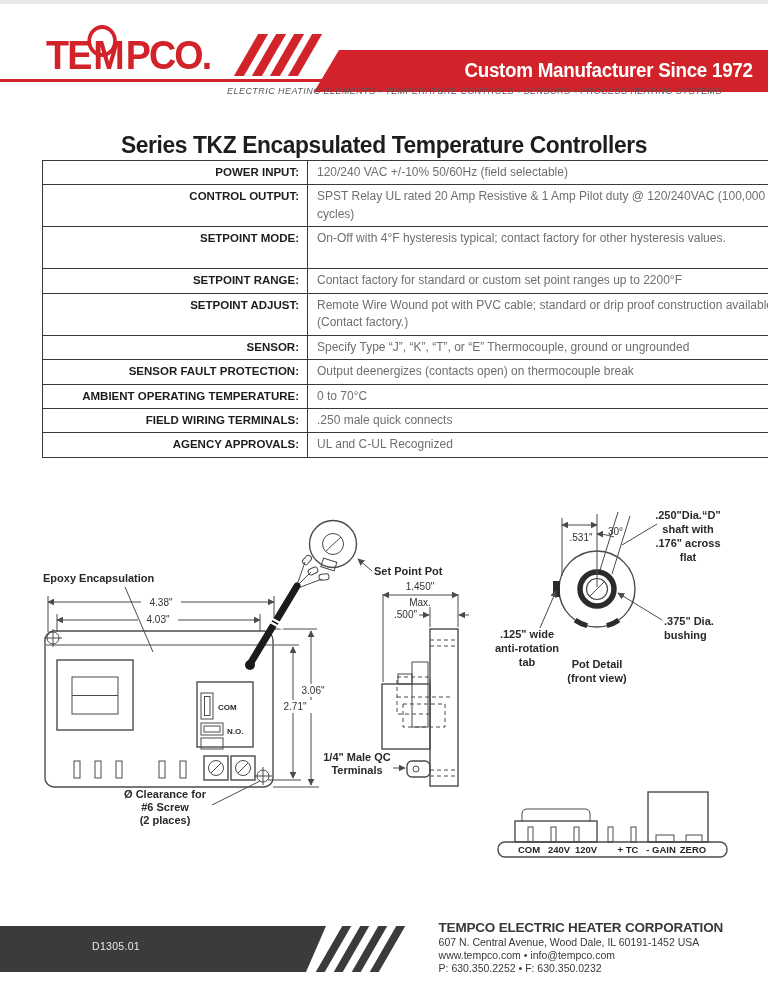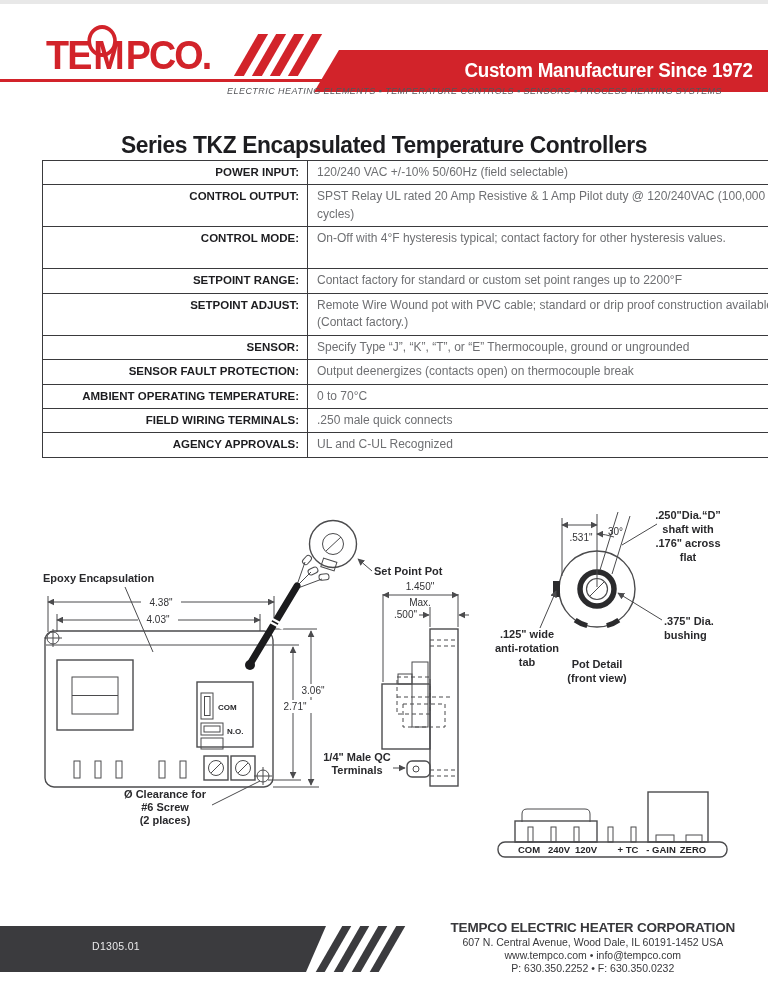--- a/index.html
+++ b/index.html
@@ -45,21 +45,21 @@
   .drawing .lbl{font:600 11px "Liberation Sans",sans-serif;fill:#29292c;}
   .drawing .dim{font:500 10px "Liberation Sans",sans-serif;fill:#323235;}
   .drawing .sm{font:600 8px "Liberation Sans",sans-serif;fill:#29292c;}
   .drawing .term{font:700 9.5px "Liberation Sans",sans-serif;fill:#252528;}
 
   
   .ftr-bar{position:absolute;left:0;top:922px;width:326px;height:46px;background:#3b3b3e;
         clip-path:polygon(0 0,100% 0,calc(100% - 20px) 100%,0 100%);}
   .ftr-doc{position:absolute;left:92px;top:936px;color:#e9e9ea;font-size:10.5px;letter-spacing:.3px;}
   .ftr-stripe{position:absolute;top:922px;height:46px;width:9px;background:#3b3b3e;transform:skewX(-30deg);}
-  .ftr-text{position:absolute;right:33px;top:915px;text-align:center;color:#38383b;}
+  .ftr-text{position:absolute;right:45px;top:915px;text-align:left;color:#38383b;}
   .ftr-company{font-size:13.5px;font-weight:700;letter-spacing:-.2px;line-height:17px;}
   .ftr-line{font-size:10.5px;line-height:13px;}
 </style>
 </head>
 <body>
 
 <div class="page">
 
   <div class="logo">
     <span>TE</span><span class="lg-m"><span class="lg-ring"></span><span>M</span></span><span>PCO.</span>
@@ -79,21 +79,21 @@
   <div class="spec-table">
     <div class="spec-row rh1">
       <div class="spec-label">POWER INPUT:</div>
       <div class="spec-value">120/240 VAC +/-10% 50/60Hz (field selectable)</div>
     </div>
     <div class="spec-row rh2">
       <div class="spec-label">CONTROL OUTPUT:</div>
       <div class="spec-value">SPST Relay UL rated 20 Amp Resistive &amp; 1 Amp Pilot duty @ 120/240VAC (100,000 cycles)</div>
     </div>
     <div class="spec-row rh2">
-      <div class="spec-label">CONTROL MODE:</div>
+      <div class="spec-label">SETPOINT MODE:</div>
       <div class="spec-value">On-Off with 4°F hysteresis typical; contact factory for other hysteresis values.</div>
     </div>
     <div class="spec-row rh1">
       <div class="spec-label">SETPOINT RANGE:</div>
       <div class="spec-value">Contact factory for standard or custom set point ranges up to 2200°F</div>
     </div>
     <div class="spec-row rh2">
       <div class="spec-label">SETPOINT ADJUST:</div>
       <div class="spec-value">Remote Wire Wound pot with PVC cable; standard or drip proof construction available (Contact factory.)</div>
     </div>

